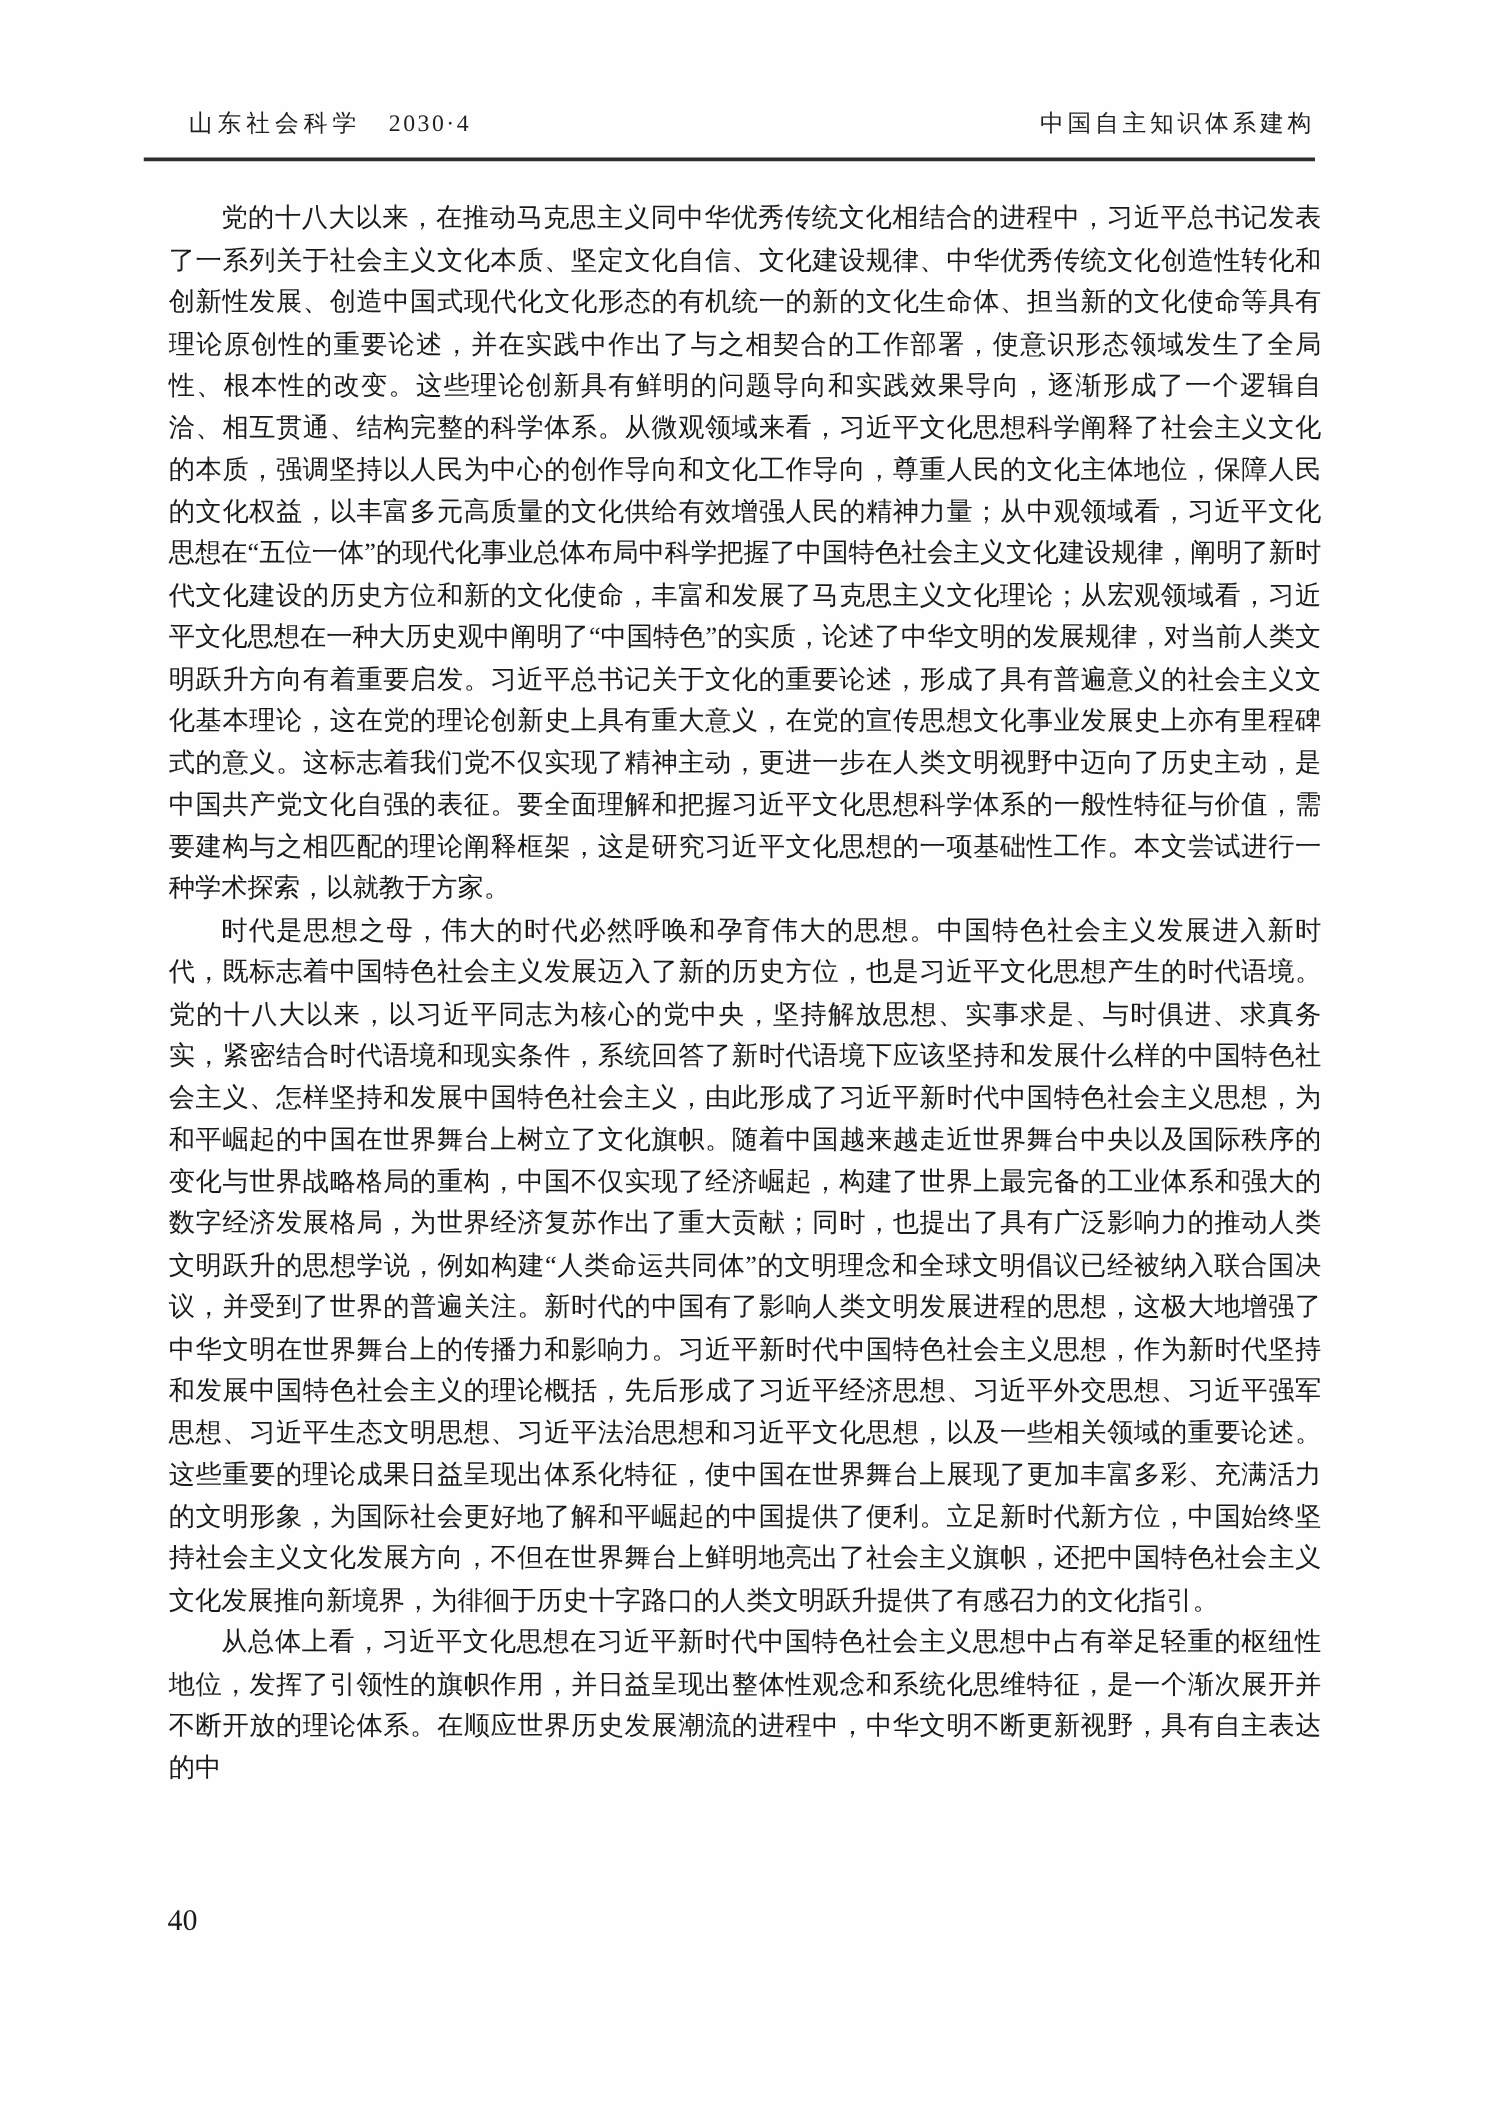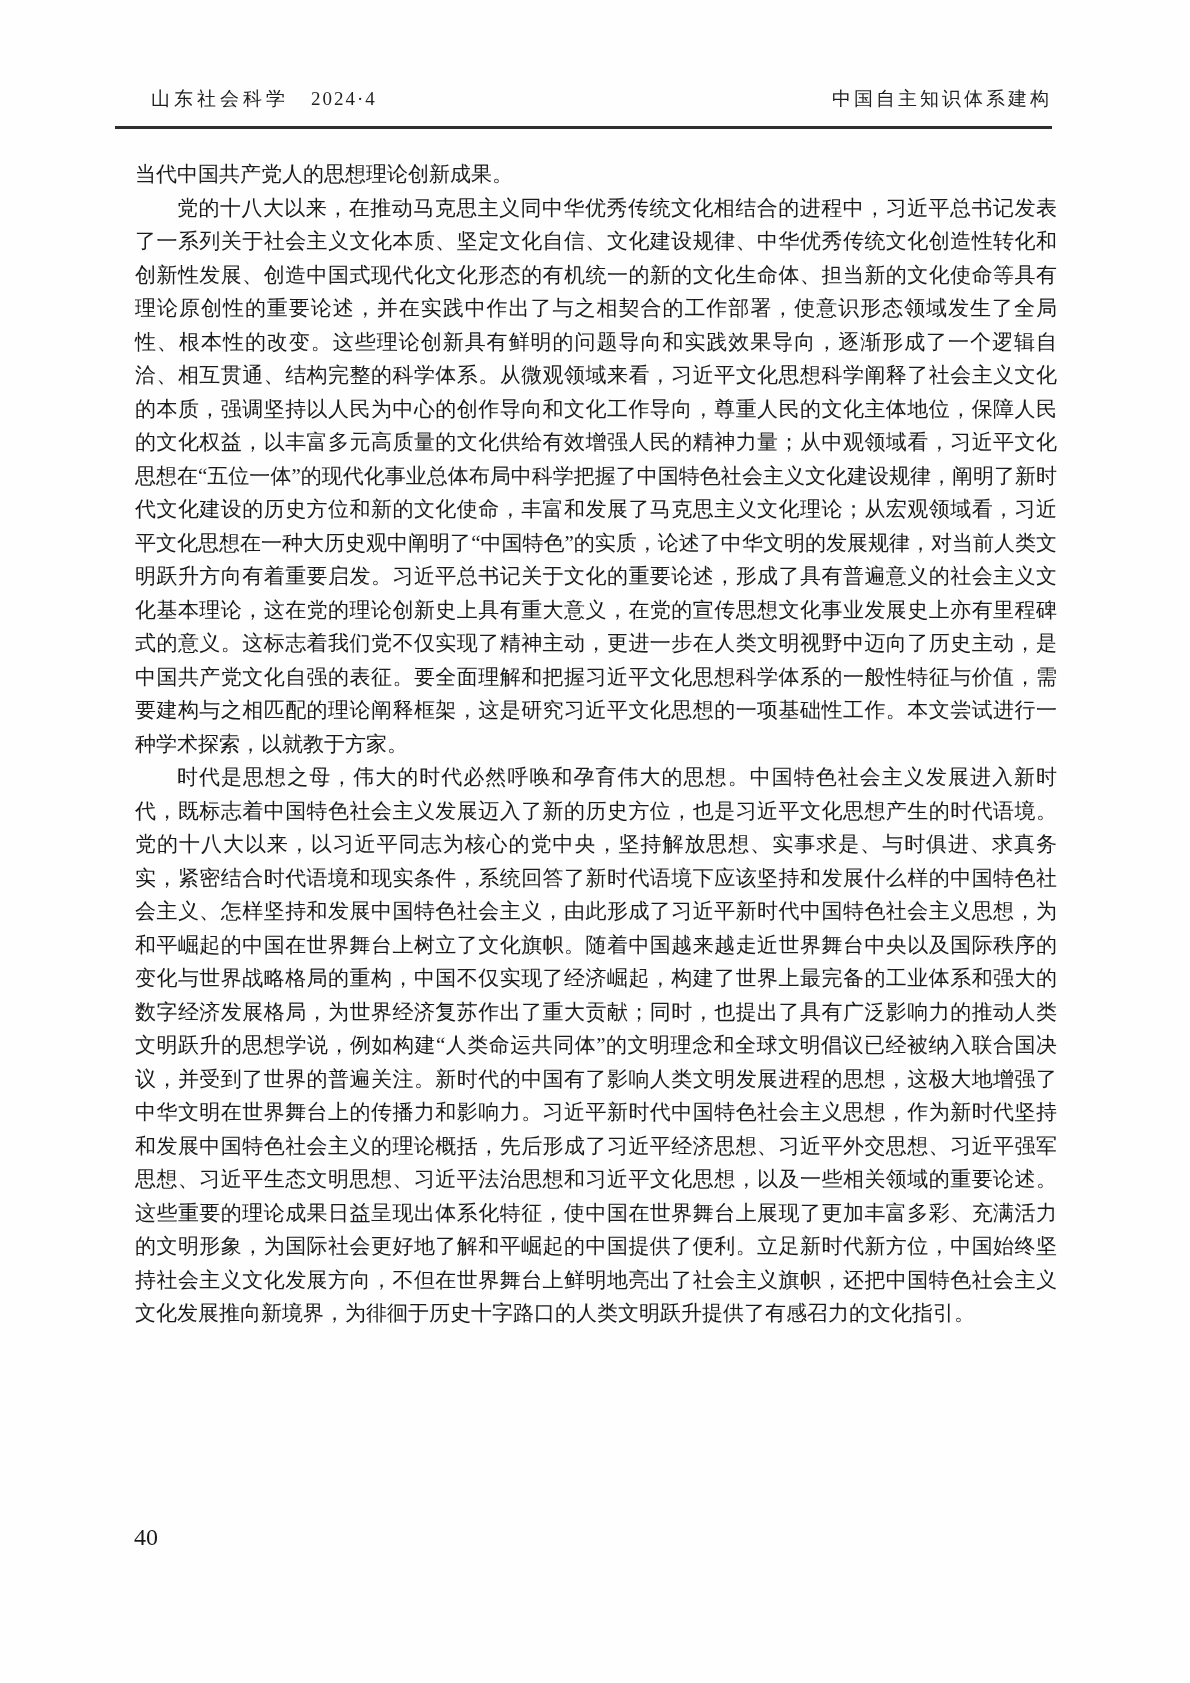--- a/index.html
+++ b/index.html
@@ -64,28 +64,28 @@
     color: #1a1a1a;
   }
 </style>
 </head>
 <body>
 
 <div class="page">
 
   <header class="header">
     <div class="header-left">
-      <span>山东社会科学</span><span class="issue">2024·4</span>
+      <span>山东社会科学</span><span class="issue">2030·4</span>
     </div>
     <div class="header-right">中国自主知识体系建构</div>
   </header>
 
   <div class="rule"></div>
 
   <main class="content">
-    <p class="noindent">当代中国共产党人的思想理论创新成果。</p>
     <p>党的十八大以来，在推动马克思主义同中华优秀传统文化相结合的进程中，习近平总书记发表了一系列关于社会主义文化本质、坚定文化自信、文化建设规律、中华优秀传统文化创造性转化和创新性发展、创造中国式现代化文化形态的有机统一的新的文化生命体、担当新的文化使命等具有理论原创性的重要论述，并在实践中作出了与之相契合的工作部署，使意识形态领域发生了全局性、根本性的改变。这些理论创新具有鲜明的问题导向和实践效果导向，逐渐形成了一个逻辑自洽、相互贯通、结构完整的科学体系。从微观领域来看，习近平文化思想科学阐释了社会主义文化的本质，强调坚持以人民为中心的创作导向和文化工作导向，尊重人民的文化主体地位，保障人民的文化权益，以丰富多元高质量的文化供给有效增强人民的精神力量；从中观领域看，习近平文化思想在“五位一体”的现代化事业总体布局中科学把握了中国特色社会主义文化建设规律，阐明了新时代文化建设的历史方位和新的文化使命，丰富和发展了马克思主义文化理论；从宏观领域看，习近平文化思想在一种大历史观中阐明了“中国特色”的实质，论述了中华文明的发展规律，对当前人类文明跃升方向有着重要启发。习近平总书记关于文化的重要论述，形成了具有普遍意义的社会主义文化基本理论，这在党的理论创新史上具有重大意义，在党的宣传思想文化事业发展史上亦有里程碑式的意义。这标志着我们党不仅实现了精神主动，更进一步在人类文明视野中迈向了历史主动，是中国共产党文化自强的表征。要全面理解和把握习近平文化思想科学体系的一般性特征与价值，需要建构与之相匹配的理论阐释框架，这是研究习近平文化思想的一项基础性工作。本文尝试进行一种学术探索，以就教于方家。</p>
     <p>时代是思想之母，伟大的时代必然呼唤和孕育伟大的思想。中国特色社会主义发展进入新时代，既标志着中国特色社会主义发展迈入了新的历史方位，也是习近平文化思想产生的时代语境。党的十八大以来，以习近平同志为核心的党中央，坚持解放思想、实事求是、与时俱进、求真务实，紧密结合时代语境和现实条件，系统回答了新时代语境下应该坚持和发展什么样的中国特色社会主义、怎样坚持和发展中国特色社会主义，由此形成了习近平新时代中国特色社会主义思想，为和平崛起的中国在世界舞台上树立了文化旗帜。随着中国越来越走近世界舞台中央以及国际秩序的变化与世界战略格局的重构，中国不仅实现了经济崛起，构建了世界上最完备的工业体系和强大的数字经济发展格局，为世界经济复苏作出了重大贡献；同时，也提出了具有广泛影响力的推动人类文明跃升的思想学说，例如构建“人类命运共同体”的文明理念和全球文明倡议已经被纳入联合国决议，并受到了世界的普遍关注。新时代的中国有了影响人类文明发展进程的思想，这极大地增强了中华文明在世界舞台上的传播力和影响力。习近平新时代中国特色社会主义思想，作为新时代坚持和发展中国特色社会主义的理论概括，先后形成了习近平经济思想、习近平外交思想、习近平强军思想、习近平生态文明思想、习近平法治思想和习近平文化思想，以及一些相关领域的重要论述。这些重要的理论成果日益呈现出体系化特征，使中国在世界舞台上展现了更加丰富多彩、充满活力的文明形象，为国际社会更好地了解和平崛起的中国提供了便利。立足新时代新方位，中国始终坚持社会主义文化发展方向，不但在世界舞台上鲜明地亮出了社会主义旗帜，还把中国特色社会主义文化发展推向新境界，为徘徊于历史十字路口的人类文明跃升提供了有感召力的文化指引。</p>
+    <p>从总体上看，习近平文化思想在习近平新时代中国特色社会主义思想中占有举足轻重的枢纽性地位，发挥了引领性的旗帜作用，并日益呈现出整体性观念和系统化思维特征，是一个渐次展开并不断开放的理论体系。在顺应世界历史发展潮流的进程中，中华文明不断更新视野，具有自主表达的中</p>
   </main>
 
   <div class="pagenum">40</div>
 
 </div>
 
 </body></html>

